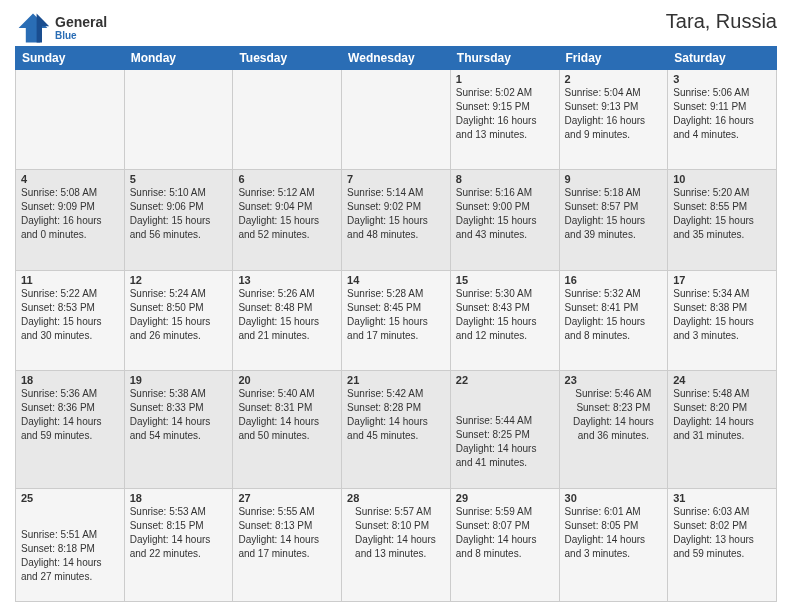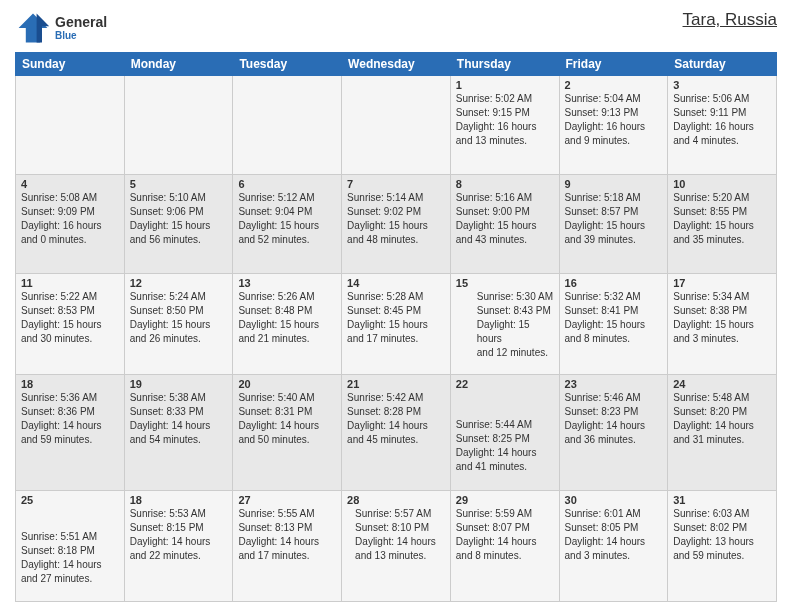--- a/index.html
+++ b/index.html
@@ -14,21 +14,20 @@
       width: 792px;
       height: 612px;
       padding: 10px 15px 10px 15px;
       display: flex;
       flex-direction: column;
     }
     .header {
       display: flex;
       justify-content: space-between;
       align-items: flex-start;
-      margin-bottom: 6px;
     }
     .logo {
       display: flex;
       align-items: center;
       gap: 4px;
     }
     .logo-text {
       display: flex;
       flex-direction: column;
       line-height: 1.1;
@@ -50,23 +49,22 @@
     .title-section {
       text-align: right;
     }
     .month-title {
       font-size: 32px;
       font-weight: bold;
       color: #333;
       line-height: 1.1;
     }
     .location {
-      font-size: 17px;
-      color: #333;
-      text-decoration: underline;
+      font-size: 20px;
+      color: #333;
     }
     table {
       width: 100%;
       border-collapse: collapse;
       flex: 1;
       padding-left: 48px;
     }
     thead th {
       background-color: #2a6db5;
       color: white;
@@ -241,21 +239,21 @@
           </td>
           <td>
             <span class="day-number">14</span>
             <div class="day-info" style="white-space: pre-line;">Sunrise: 5:28 AM
 Sunset: 8:45 PM
 Daylight: 15 hours
 and 17 minutes.</div>
           </td>
           <td>
             <span class="day-number">15</span>
-            <div class="day-info" style="white-space: pre-line; margin-left: 21px;">Sunrise: 5:30 AM
+            <div class="day-info" style="white-space: pre-line;">Sunrise: 5:30 AM
 Sunset: 8:43 PM
 Daylight: 15 hours
 and 12 minutes.</div>
           </td>
           <td>
             <span class="day-number">16</span>
             <div class="day-info" style="white-space: pre-line;">Sunrise: 5:32 AM
 Sunset: 8:41 PM
 Daylight: 15 hours
 and 8 minutes.</div>
@@ -299,21 +297,21 @@
           </td>
           <td>
             <span class="day-number">22</span>
             <div class="day-info" style="white-space: pre-line; margin-top: 28px;">Sunrise: 5:44 AM
 Sunset: 8:25 PM
 Daylight: 14 hours
 and 41 minutes.</div>
           </td>
           <td>
             <span class="day-number">23</span>
-            <div class="day-info" style="white-space: pre-line;">Sunrise: 5:46 AM
+            <div class="day-info" style="white-space: pre-line; text-align: center;">Sunrise: 5:46 AM
 Sunset: 8:23 PM
 Daylight: 14 hours
 and 36 minutes.</div>
           </td>
           <td>
             <span class="day-number">24</span>
             <div class="day-info" style="white-space: pre-line;">Sunrise: 5:48 AM
 Sunset: 8:20 PM
 Daylight: 14 hours
 and 31 minutes.</div>

